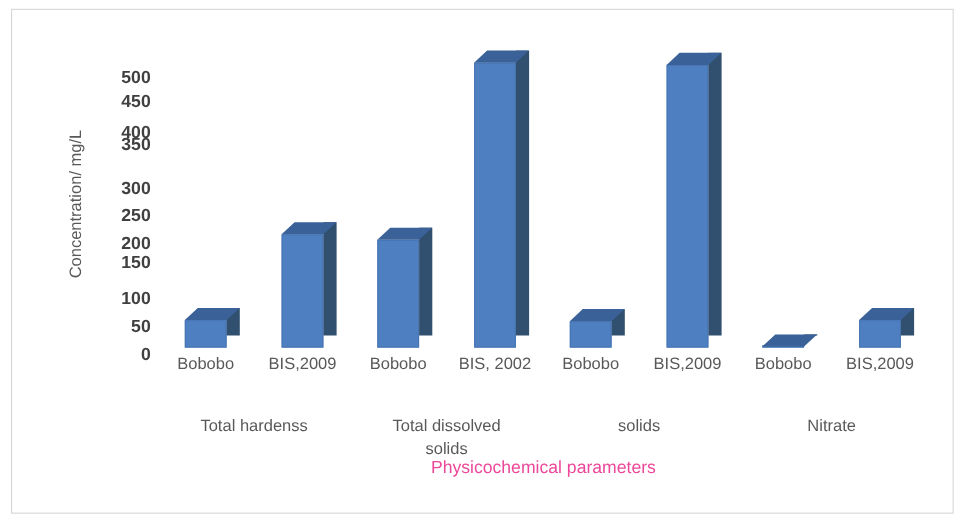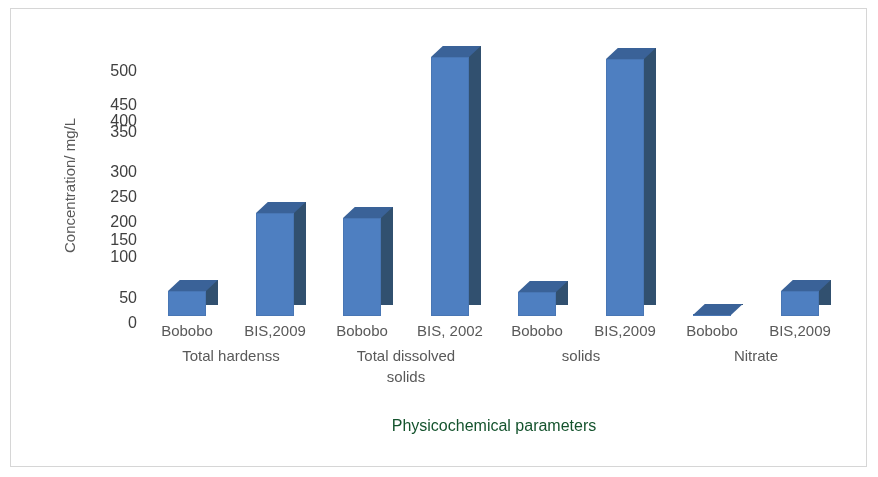--- a/index.html
+++ b/index.html
@@ -38,20 +38,21 @@
     height:280px;
   }
   .y-tick{
     position:absolute;
     right:0;
     width:48px;
     text-align:right;
     font-size:16px;
     color:#404040;
     line-height:14px;
+    font-weight:bold;
   }
   
   #plot-area{
     position:absolute;
     left:133px;
     top:25px;
     width:700px;
     height:282px;
   }
   .bar{
@@ -93,59 +94,59 @@
     position:absolute;
     width:96px;
     text-align:center;
     font-size:15px;
     color:#595959;
     white-space:nowrap;
   }
   #x-category-labels{
     position:absolute;
     left:133px;
-    top:336px;
+    top:368px;
     width:700px;
     height:50px;
   }
   .category-label{
     position:absolute;
     width:170px;
     text-align:center;
     font-size:15px;
     color:#595959;
     line-height:21px;
   }
   #x-axis-title{
     position:absolute;
     left:133px;
     top:408px;
     width:700px;
     text-align:center;
     font-size:16px;
-    color:#14532d;
+    color:#ec4899;
   }
 </style>
 </head>
 <body>
 
 <div id="chart-frame">
 
   <div id="y-axis-title">Concentration/ mg/L</div>
 
   <div id="y-tick-labels">
       <div class="y-tick" style="top: 15px;">500</div>
-      <div class="y-tick" style="top: 49px;">450</div>
+      <div class="y-tick" style="top: 37px;">450</div>
       <div class="y-tick" style="top: 65.4px;">400</div>
       <div class="y-tick" style="top: 76px;">350</div>
       <div class="y-tick" style="top: 115.8px;">300</div>
       <div class="y-tick" style="top: 141px;">250</div>
       <div class="y-tick" style="top: 166.2px;">200</div>
       <div class="y-tick" style="top: 184px;">150</div>
-      <div class="y-tick" style="top: 201px;">100</div>
+      <div class="y-tick" style="top: 216px;">100</div>
       <div class="y-tick" style="top: 241.8px;">50</div>
       <div class="y-tick" style="top: 267px;">0</div>
     </div>
 
   <div id="plot-area">
       <div class="bar" title="Total hardenss / Bobobo: 50" style="left: 24px; height: 25.1786px;">
         <div class="face" style="height: 25.1786px;"></div>
         <div class="side" style="left: 38px; bottom: 11px; height: 25.1786px;"></div>
         <div class="top" style="bottom: 25.1786px;"></div>
       </div>

